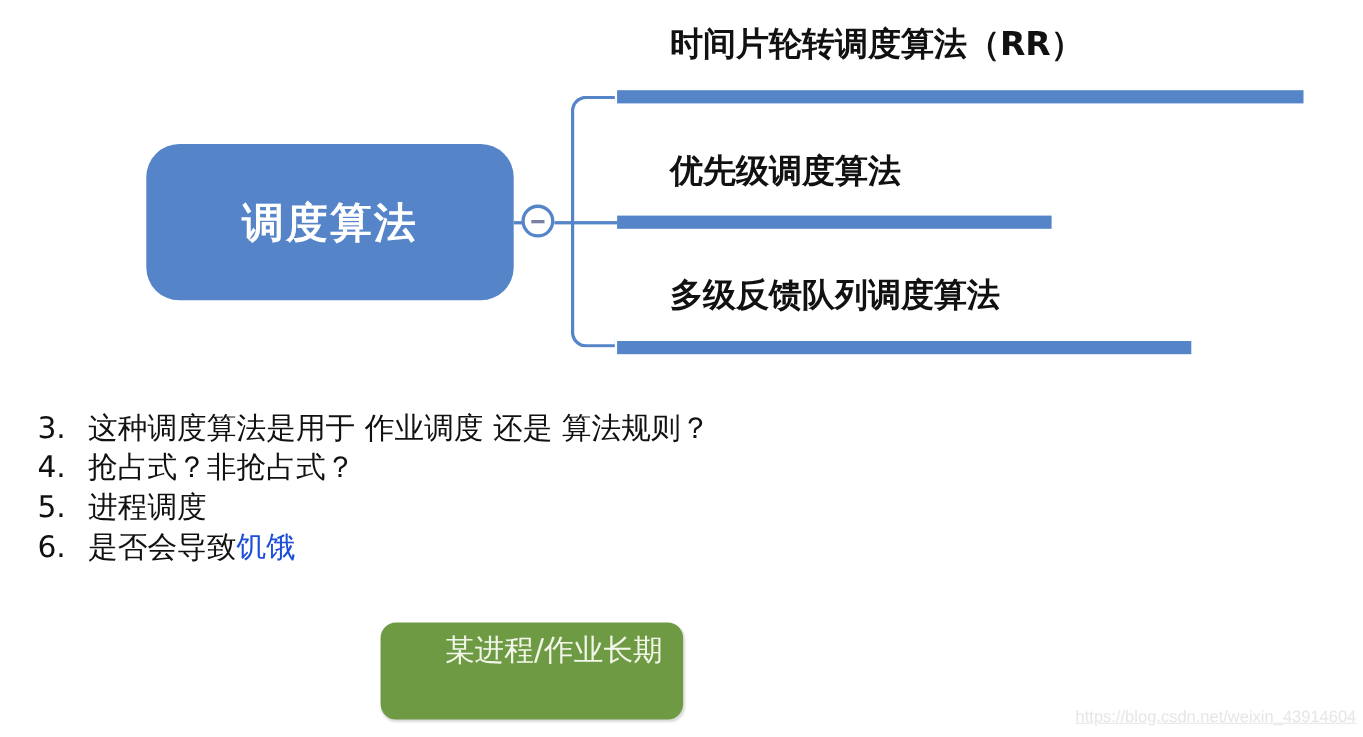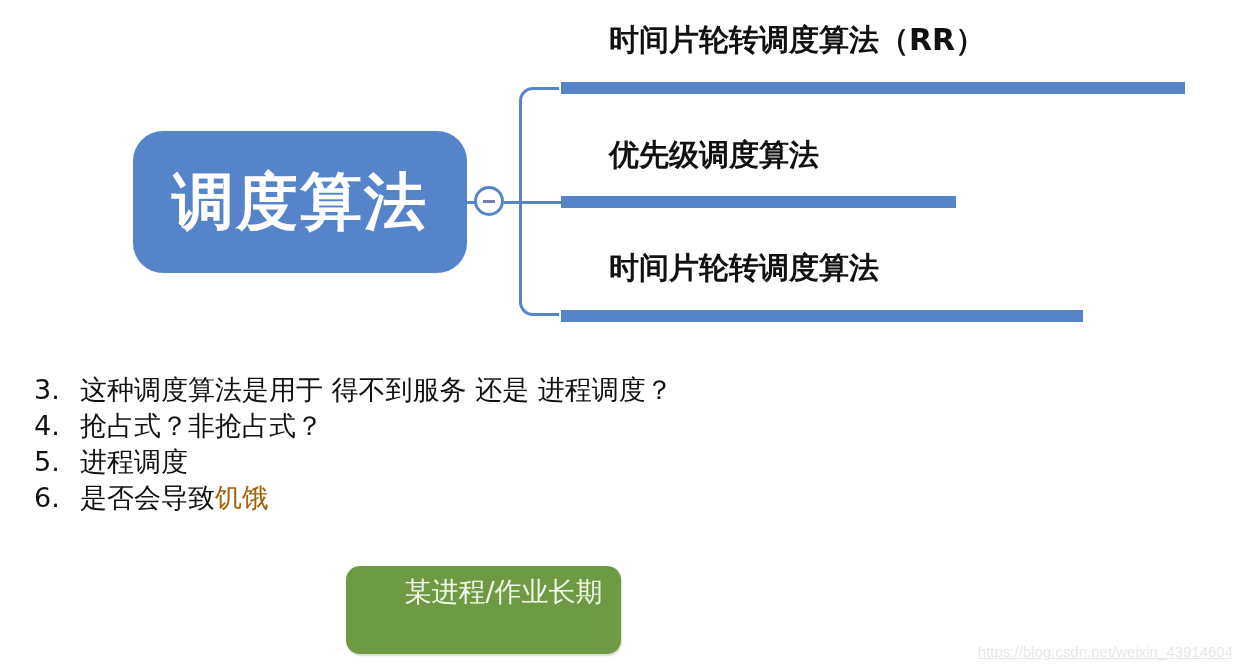--- a/index.html
+++ b/index.html
@@ -1,42 +1,42 @@
 <!DOCTYPE html>
 <html><head>
 <meta charset="utf-8">
 <style>
   html, body { margin: 0; padding: 0; background: #ffffff; }
   body { width: 1239px; height: 670px; position: relative; overflow: hidden;
          font-family: "DejaVu Sans", "Liberation Sans", sans-serif; }
 
   .root-node { position: absolute; left: 133px; top: 131px; width: 334px; height: 142px;
                background: #5585c8; border-radius: 30px; display: flex; align-items: center;
-               justify-content: center; color: #ffffff; font-size: 62px; font-weight: bold; letter-spacing: 2px; }
+               justify-content: center; color: #ffffff; font-size: 38px; font-weight: bold; letter-spacing: 2px; }
 
   .connector-h { position: absolute; left: 467px; top: 201px; width: 15px; height: 3px; background: #5585c8; }
   .collapse-btn { position: absolute; left: 474px; top: 186px; width: 30px; height: 30px; border-radius: 50%;
                   border: 3px solid #5585c8; background: #fff; box-sizing: border-box; }
   .collapse-btn::after { content: ""; position: absolute; left: 6px; top: 11px; width: 12px; height: 3px; background: #7a7fa5; }
   .connector-h2 { position: absolute; left: 504px; top: 201px; width: 18px; height: 3px; background: #5585c8; }
 
   .bracket { position: absolute; left: 519px; top: 87px; width: 40px; height: 229px;
              border-left: 3px solid #5585c8; border-top: 3px solid #5585c8; border-bottom: 3px solid #5585c8;
              border-radius: 14px 0 0 14px; box-sizing: border-box; }
   .branch-mid { position: absolute; left: 519px; top: 201px; width: 42px; height: 3px; background: #5585c8; }
 
   .branch { position: absolute; left: 561px; }
   .branch .label { position: absolute; left: 48px; white-space: nowrap; color: #111; font-size: 30px; font-weight: bold; }
   .branch .bar { position: absolute; left: 0; height: 12px; background: #5585c8; }
 
   .tips { position: absolute; left: 34px; top: 372px; font-size: 27px; color: #111;
           font-family: "DejaVu Sans", sans-serif; line-height: 36px; }
   .tips .row { white-space: nowrap; height: 36px; }
   .tips .num { display: inline-block; width: 46px; }
-  .tips .hl { color: #a16207; }
+  .tips .hl { color: #1d4ed8; }
 
   .callout { position: absolute; left: 346px; top: 566px; width: 275px; height: 88px; background: #6e9a43;
              border-radius: 14px; color: #f3f7ea; font-size: 27px; text-align: center; line-height: 36px;
              padding-top: 8px; box-sizing: border-box; box-shadow: 1px 2px 2px rgba(0,0,0,0.15); padding-left: 40px; }
   .callout-tail { position: absolute; left: 298px; top: 600px; width: 0; height: 0; }
   .watermark { position: absolute; right: 6px; bottom: 10px; font-size: 15px; color: #e6e6e6;
                font-family: "Liberation Sans", sans-serif; text-decoration: underline; }
 </style>
 </head>
 <body>
@@ -55,26 +55,26 @@
   <span class="label" style="top:0;">时间片轮转调度算法（RR）</span>
   <div class="bar" style="top:62px; width:624px;"></div>
 </div>
 
 <div class="branch" style="top:135px;">
   <span class="label" style="top:0;">优先级调度算法</span>
   <div class="bar" style="top:61px; width:395px;"></div>
 </div>
 
 <div class="branch" style="top:248px;">
-  <span class="label" style="top:0;">时间片轮转调度算法</span>
+  <span class="label" style="top:0;">多级反馈队列调度算法</span>
   <div class="bar" style="top:62px; width:522px;"></div>
 </div>
 
 <div class="tips">
-  <div class="row"><span class="num">3.</span><span>这种调度算法是用于 得不到服务 还是 进程调度？</span></div>
+  <div class="row"><span class="num">3.</span><span>这种调度算法是用于 作业调度 还是 算法规则？</span></div>
   <div class="row"><span class="num">4.</span><span>抢占式？非抢占式？</span></div>
   <div class="row"><span class="num">5.</span><span>进程调度</span></div>
   <div class="row"><span class="num">6.</span><span>是否会导致</span><span class="hl">饥饿</span></div>
 </div>
 
 <svg class="callout-tail" style="position:absolute; left:296px; top:592px;" width="60" height="50">
   <polygon points="2,20 56,6 56,46" fill="#6e9a43"></polygon>
 </svg>
 <div class="callout">
   <div>某进程/作业长期</div>

